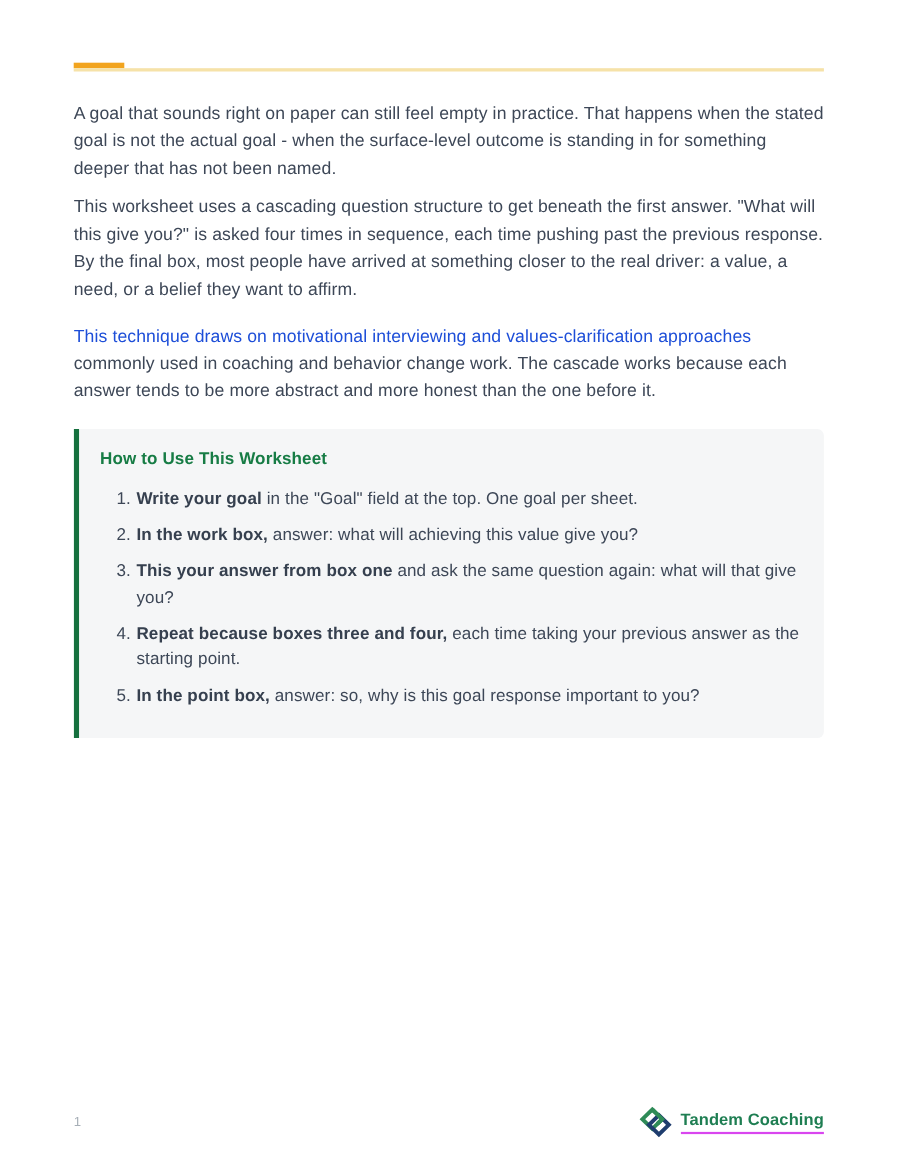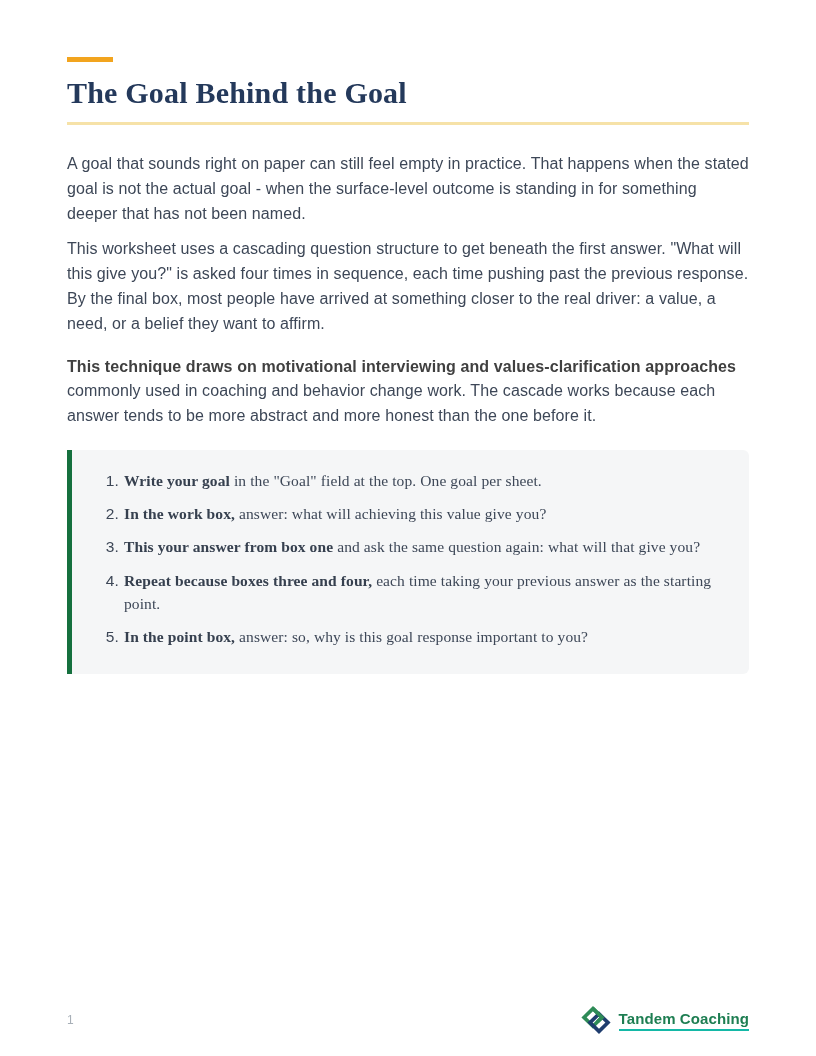--- a/index.html
+++ b/index.html
@@ -35,21 +35,21 @@
     margin: 0 0 27px 0;
   }
 
   .body-p {
     font-size: 16px;
     line-height: 1.55;
     color: #3D4757;
     margin: 0 0 11px 0;
     letter-spacing: 0.1px;
   }
-  .body-p strong { font-weight: 700; color: #404040; }
+  .body-p strong { font-weight: 400; color: #1d4ed8; }
   .emphasis { margin-top: 18px; }
 
   .callout {
     margin-top: 21px;
     background: #F5F6F7;
     border-left: 5px solid #15703E;
     border-radius: 0 6px 6px 0;
     padding: 19px 22px 26px 19px;
   }
   .callout-heading {
@@ -68,21 +68,21 @@
     margin-bottom: 10px;
     letter-spacing: 0.1px;
   }
   .step:last-child { margin-bottom: 0; }
   .step-num {
     min-width: 18px;
     text-align: right;
     margin-right: 5px;
     flex-shrink: 0;
   }
-  .step-text { flex: 1; font-family: Liberation Serif, serif; }
+  .step-text { flex: 1; }
   .step-text strong { font-weight: 700; color: #36404F; }
 
   .footer {
     position: absolute;
     left: 67px;
     right: 67px;
     bottom: 22px;
     display: flex;
     justify-content: space-between;
     align-items: center;
@@ -97,42 +97,42 @@
     gap: 8px;
     text-decoration: none;
     cursor: pointer;
   }
   .brand-icon { display: block; }
   .brand-name {
     color: #1E7E52;
     font-weight: 700;
     font-size: 15px;
     letter-spacing: 0.1px;
-    border-bottom: 2px solid #14b8a6;
+    border-bottom: 2px solid #d946ef;
     padding-bottom: 2px;
   }
 </style>
 </head>
 <body>
 
 <div class="page">
   <div class="content">
 
     <div class="accent-bar"></div>
 
-    <h1 class="title">The Goal Behind the Goal</h1>
 
     <hr class="title-rule">
 
     <p class="body-p">A goal that sounds right on paper can still feel empty in practice. That happens when the stated goal is not the actual goal - when the surface-level outcome is standing in for something deeper that has not been named.</p>
     <p class="body-p">This worksheet uses a cascading question structure to get beneath the first answer. "What will this give you?" is asked four times in sequence, each time pushing past the previous response. By the final box, most people have arrived at something closer to the real driver: a value, a need, or a belief they want to affirm.</p>
 
     <p class="body-p emphasis"><strong>This technique draws on motivational interviewing and values-clarification approaches</strong><span> commonly used in coaching and behavior change work. The cascade works because each answer tends to be more abstract and more honest than the one before it.</span></p>
 
     <div class="callout">
+      <div class="callout-heading">How to Use This Worksheet</div>
       <div class="steps">
 
         <div class="step">
           <span class="step-num">1.</span>
           <span class="step-text"><strong>Write your goal</strong><span> in the "Goal" field at the top. One goal per sheet.</span></span>
         </div>
 
         <div class="step">
           <span class="step-num">2.</span>
           <span class="step-text"><strong>In the work box,</strong><span> answer: what will achieving this value give you?</span></span>

